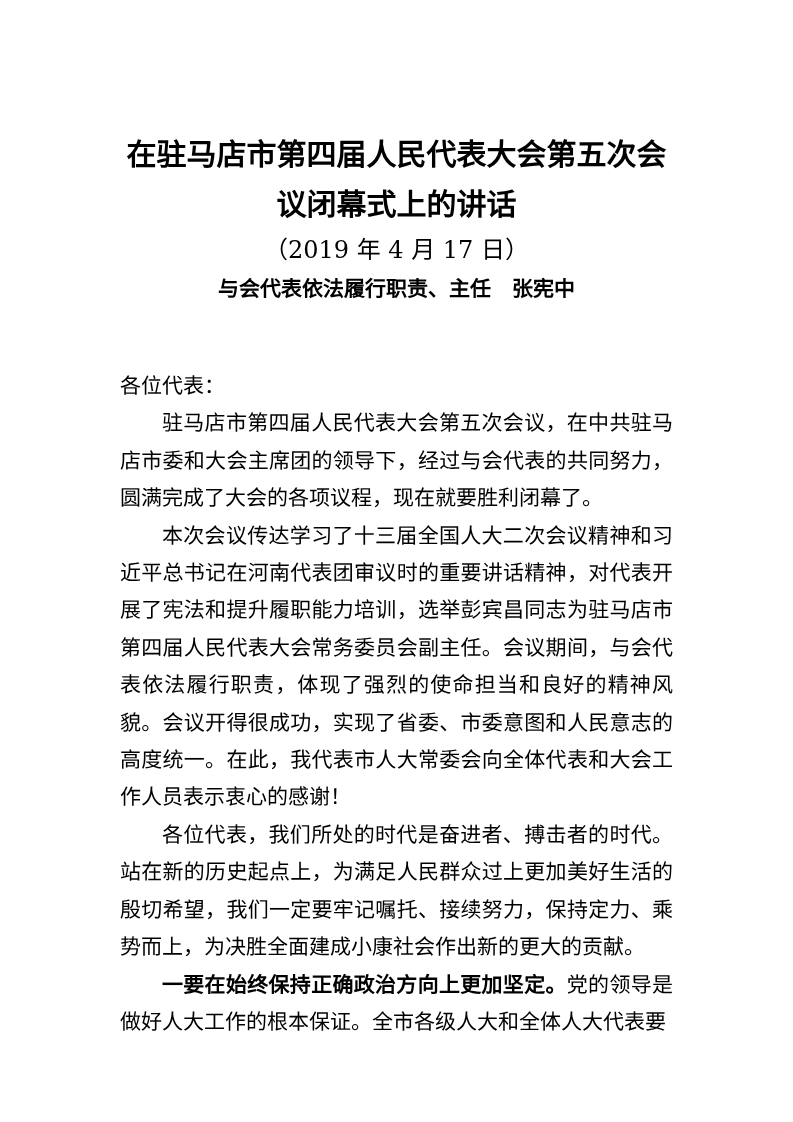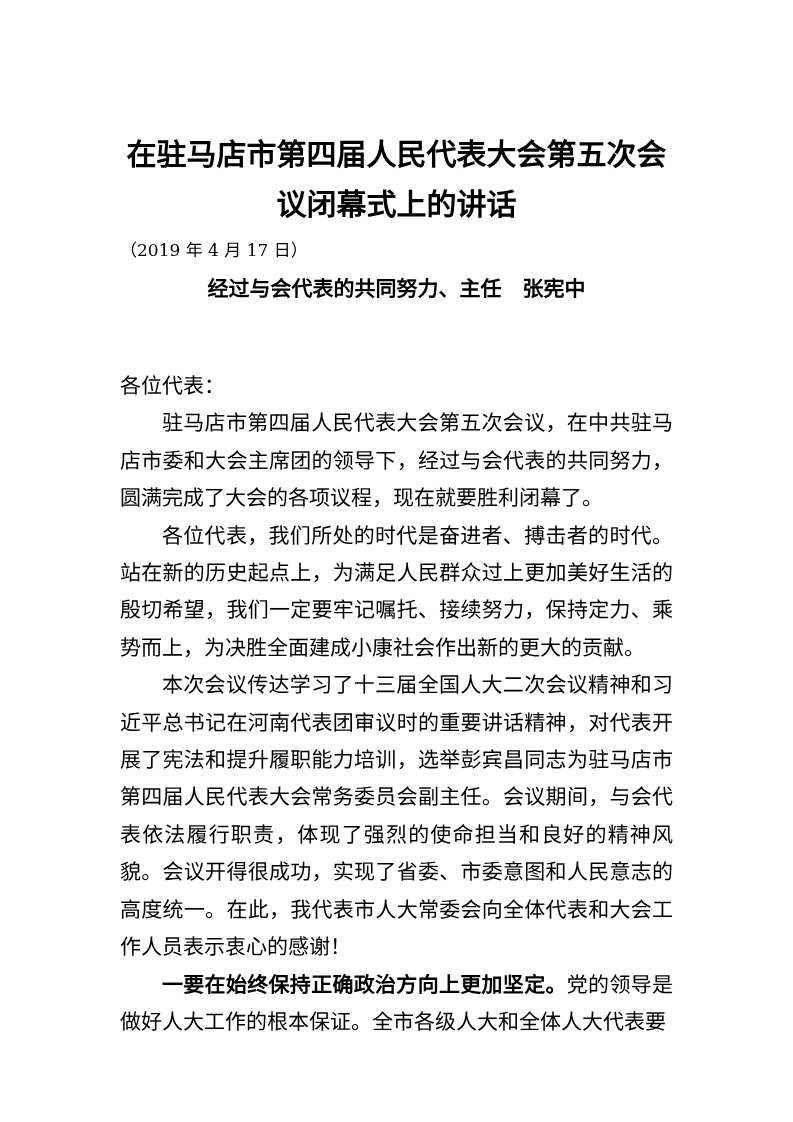--- a/index.html
+++ b/index.html
@@ -24,23 +24,24 @@
   .title {
     margin: 0;
     font-size: 30px;
     line-height: 50px;
     font-weight: 700;
     text-align: center;
     letter-spacing: 0;
   }
   .date-line {
     margin: 0;
-    font-size: 17px;
+    font-size: 24px;
     line-height: 40px;
     font-weight: 400;
+    text-align: center;
   }
   .byline {
     margin: 0;
     font-size: 21px;
     line-height: 38px;
     font-weight: 700;
     text-align: center;
   }
   .content {
     margin-top: 60px;
@@ -63,29 +64,29 @@
 </style>
 </head>
 <body>
 
 <div class="page">
 
   <h1 class="title">在驻马店市第四届人民代表大会第五次会议闭幕式上的讲话</h1>
 
   <div class="date-line">（2019 年 4 月 17 日）</div>
 
-  <div class="byline">经过与会代表的共同努力、主任　张宪中</div>
+  <div class="byline">与会代表依法履行职责、主任　张宪中</div>
 
   <div class="content">
 
     <p class="salutation">各位代表：</p>
 
     <p class="para">驻马店市第四届人民代表大会第五次会议，在中共驻马店市委和大会主席团的领导下，经过与会代表的共同努力，圆满完成了大会的各项议程，现在就要胜利闭幕了。</p>
 
+    <p class="para">本次会议传达学习了十三届全国人大二次会议精神和习近平总书记在河南代表团审议时的重要讲话精神，对代表开展了宪法和提升履职能力培训，选举彭宾昌同志为驻马店市第四届人民代表大会常务委员会副主任。会议期间，与会代表依法履行职责，体现了强烈的使命担当和良好的精神风貌。会议开得很成功，实现了省委、市委意图和人民意志的高度统一。在此，我代表市人大常委会向全体代表和大会工作人员表示衷心的感谢！</p>
+
     <p class="para">各位代表，我们所处的时代是奋进者、搏击者的时代。站在新的历史起点上，为满足人民群众过上更加美好生活的殷切希望，我们一定要牢记嘱托、接续努力，保持定力、乘势而上，为决胜全面建成小康社会作出新的更大的贡献。</p>
-
-    <p class="para">本次会议传达学习了十三届全国人大二次会议精神和习近平总书记在河南代表团审议时的重要讲话精神，对代表开展了宪法和提升履职能力培训，选举彭宾昌同志为驻马店市第四届人民代表大会常务委员会副主任。会议期间，与会代表依法履行职责，体现了强烈的使命担当和良好的精神风貌。会议开得很成功，实现了省委、市委意图和人民意志的高度统一。在此，我代表市人大常委会向全体代表和大会工作人员表示衷心的感谢！</p>
 
     <p class="para"><span class="lead-bold">一要在始终保持正确政治方向上更加坚定。</span><span>党的领导是做好人大工作的根本保证。全市各级人大和全体人大代表要</span></p>
 
   </div>
 
 </div>
 
 </body></html>

